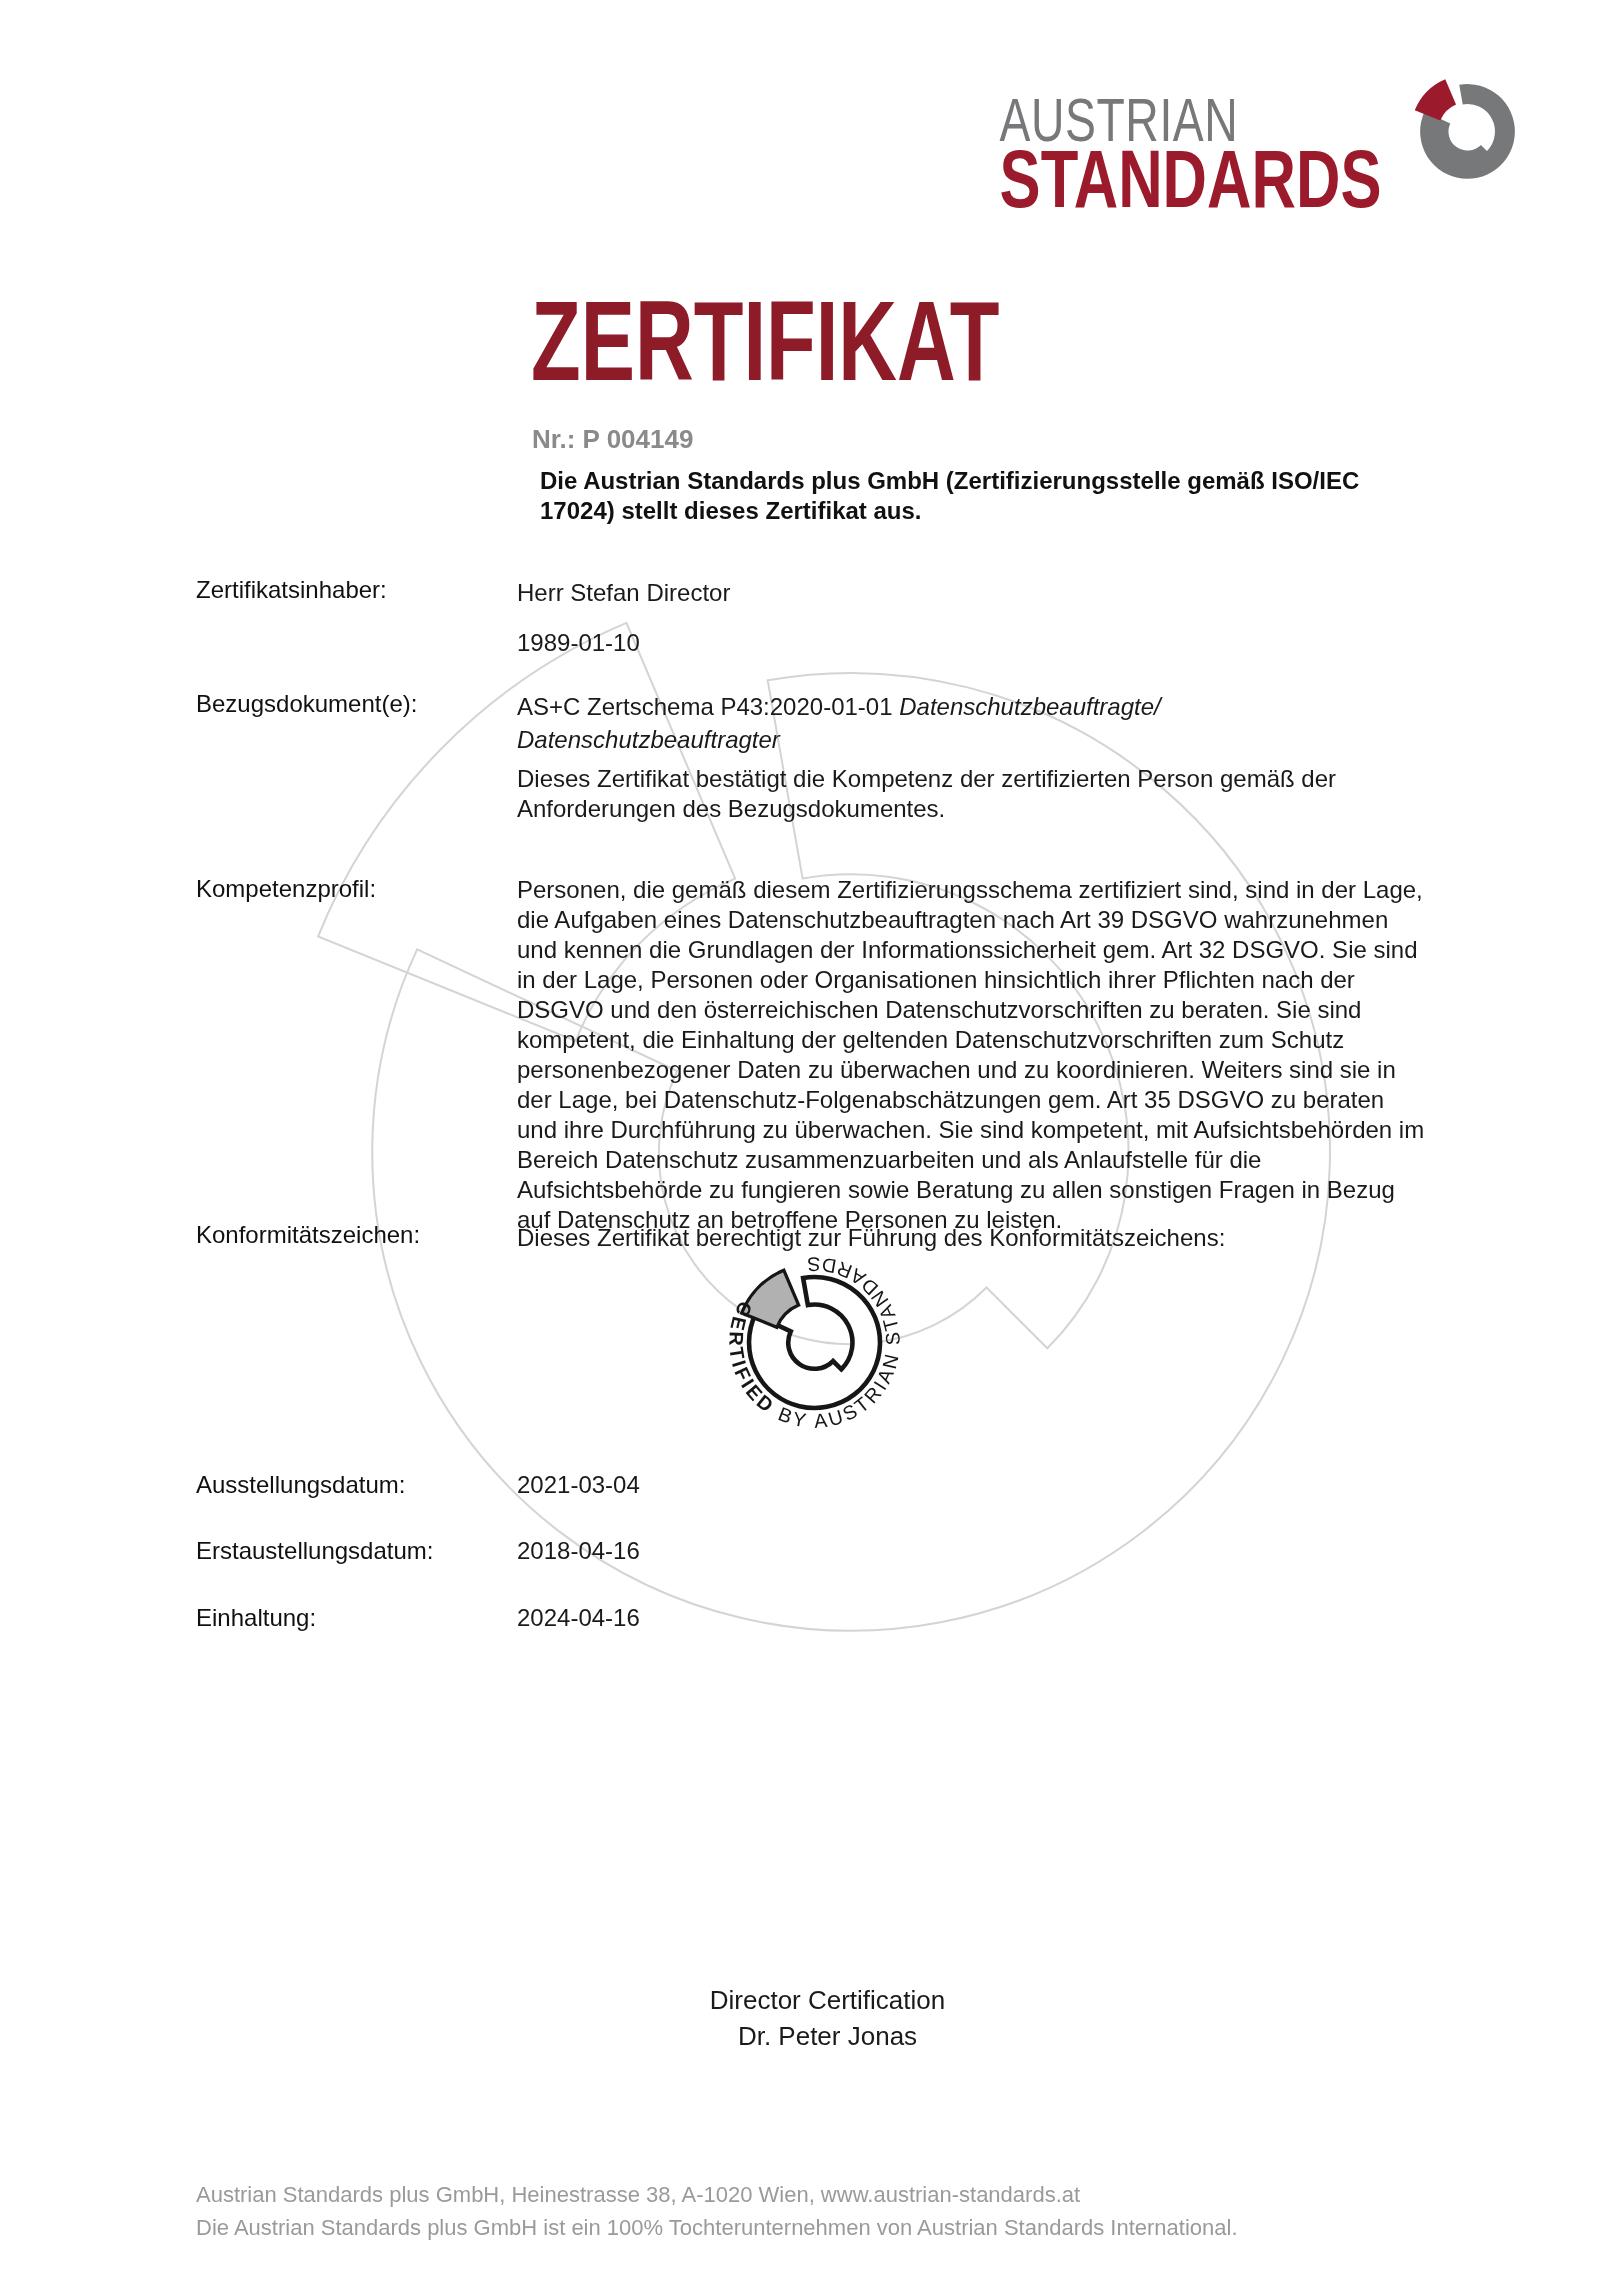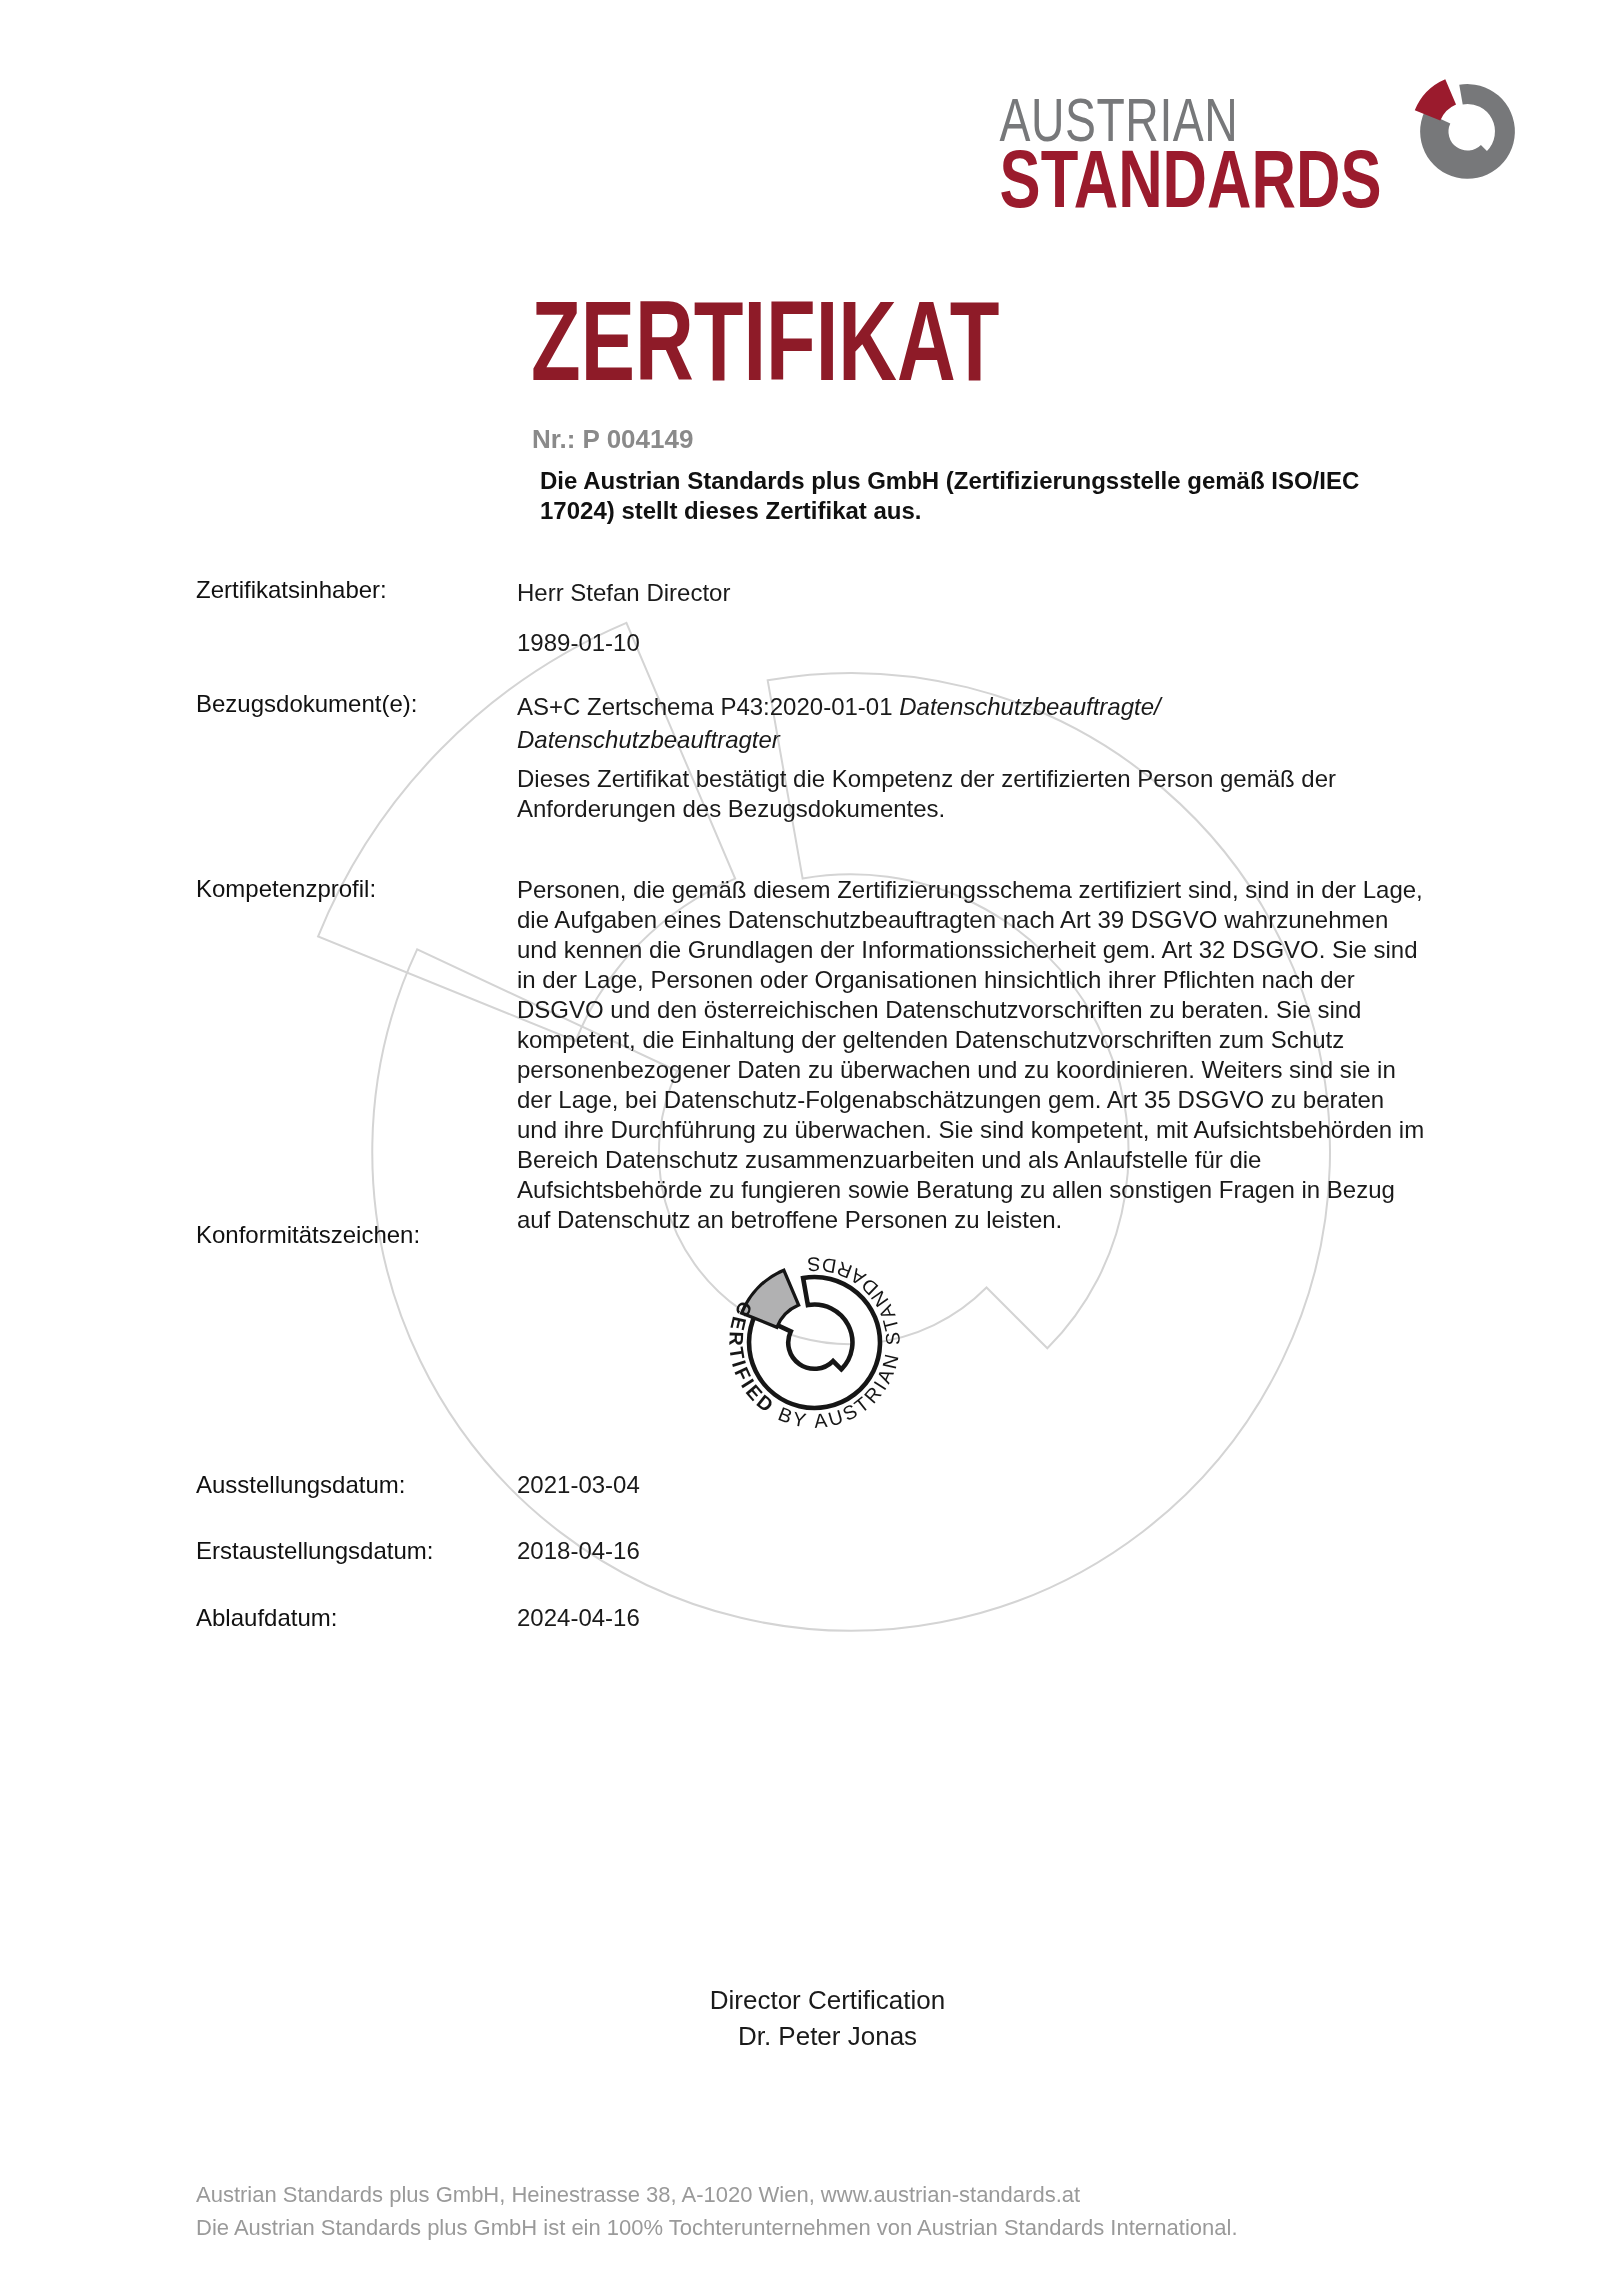--- a/index.html
+++ b/index.html
@@ -89,38 +89,39 @@
   <div class="abs value" style="left:517px;top:626px">1989-01-10</div>
 
   <div class="abs label" style="left:196px;top:690px">Bezugsdokument(e):</div>
   <div class="abs value ref-val" style="left:517px;top:690px"><span>AS+C Zertschema P43:2020-01-01</span> <i>Datenschutzbeauftragte/ Datenschutzbeauftragter</i></div>
   <div class="abs value note" style="left:517px;top:764px">Dieses Zertifikat bestätigt die Kompetenz der zertifizierten Person gemäß der Anforderungen des Bezugsdokumentes.</div>
 
   <div class="abs label" style="left:196px;top:875px">Kompetenzprofil:</div>
   <div class="abs para comp" style="left:517px;top:875px">Personen, die gemäß diesem Zertifizierungsschema zertifiziert sind, sind in der Lage, die Aufgaben eines Datenschutzbeauftragten nach Art 39 DSGVO wahrzunehmen und kennen die Grundlagen der Informationssicherheit gem. Art 32 DSGVO. Sie sind in der Lage, Personen oder Organisationen hinsichtlich ihrer Pflichten nach der DSGVO und den österreichischen Datenschutzvorschriften zu beraten. Sie sind kompetent, die Einhaltung der geltenden Datenschutzvorschriften zum Schutz personenbezogener Daten zu überwachen und zu koordinieren. Weiters sind sie in der Lage, bei Datenschutz-Folgenabschätzungen gem. Art 35 DSGVO zu beraten und ihre Durchführung zu überwachen. Sie sind kompetent, mit Aufsichtsbehörden im Bereich Datenschutz zusammenzuarbeiten und als Anlaufstelle für die Aufsichtsbehörde zu fungieren sowie Beratung zu allen sonstigen Fragen in Bezug auf Datenschutz an betroffene Personen zu leisten.</div>
 
   <div class="abs label" style="left:196px;top:1221px">Konformitätszeichen:</div>
+  <div class="abs value conf" style="left:517px;top:1221px">Dieses Zertifikat berechtigt zur Führung des Konformitätszeichens:</div>
 
   <svg class="abs mark" style="left:713px;top:1241px" width="203" height="203" viewBox="-155 -155 310 310">
     <use href="#as-ring-path" class="ring"></use>
     <use href="#as-wedge-path" class="wedge"></use>
     <text font-size="30" letter-spacing="4.5">
       <textPath href="#mark-text-circle" startOffset="0">
         <tspan font-weight="700">CERTIFIED</tspan><tspan dx="14">BY AUSTRIAN STANDARDS</tspan>
       </textPath>
     </text>
   </svg>
 
   <div class="abs label" style="left:196px;top:1471px">Ausstellungsdatum:</div>
   <div class="abs date-val" style="left:517px;top:1471px">2021-03-04</div>
 
   <div class="abs label" style="left:196px;top:1537px">Erstaustellungsdatum:</div>
   <div class="abs date-val" style="left:517px;top:1537px">2018-04-16</div>
 
-  <div class="abs label" style="left:196px;top:1604px">Ablaufdatum:</div>
+  <div class="abs label" style="left:196px;top:1604px">Einhaltung:</div>
   <div class="abs date-val" style="left:517px;top:1604px">2024-04-16</div>
 
   <div class="abs signature" style="left:517px;top:1982px">
     <div>Director Certification</div>
     <div>Dr. Peter Jonas</div>
   </div>
 
   <div class="abs footer" style="left:196px;top:2178px">
     <div>Austrian Standards plus GmbH, Heinestrasse 38, A-1020 Wien, www.austrian-standards.at</div>
     <div>Die Austrian Standards plus GmbH ist ein 100% Tochterunternehmen von Austrian Standards International.</div>

